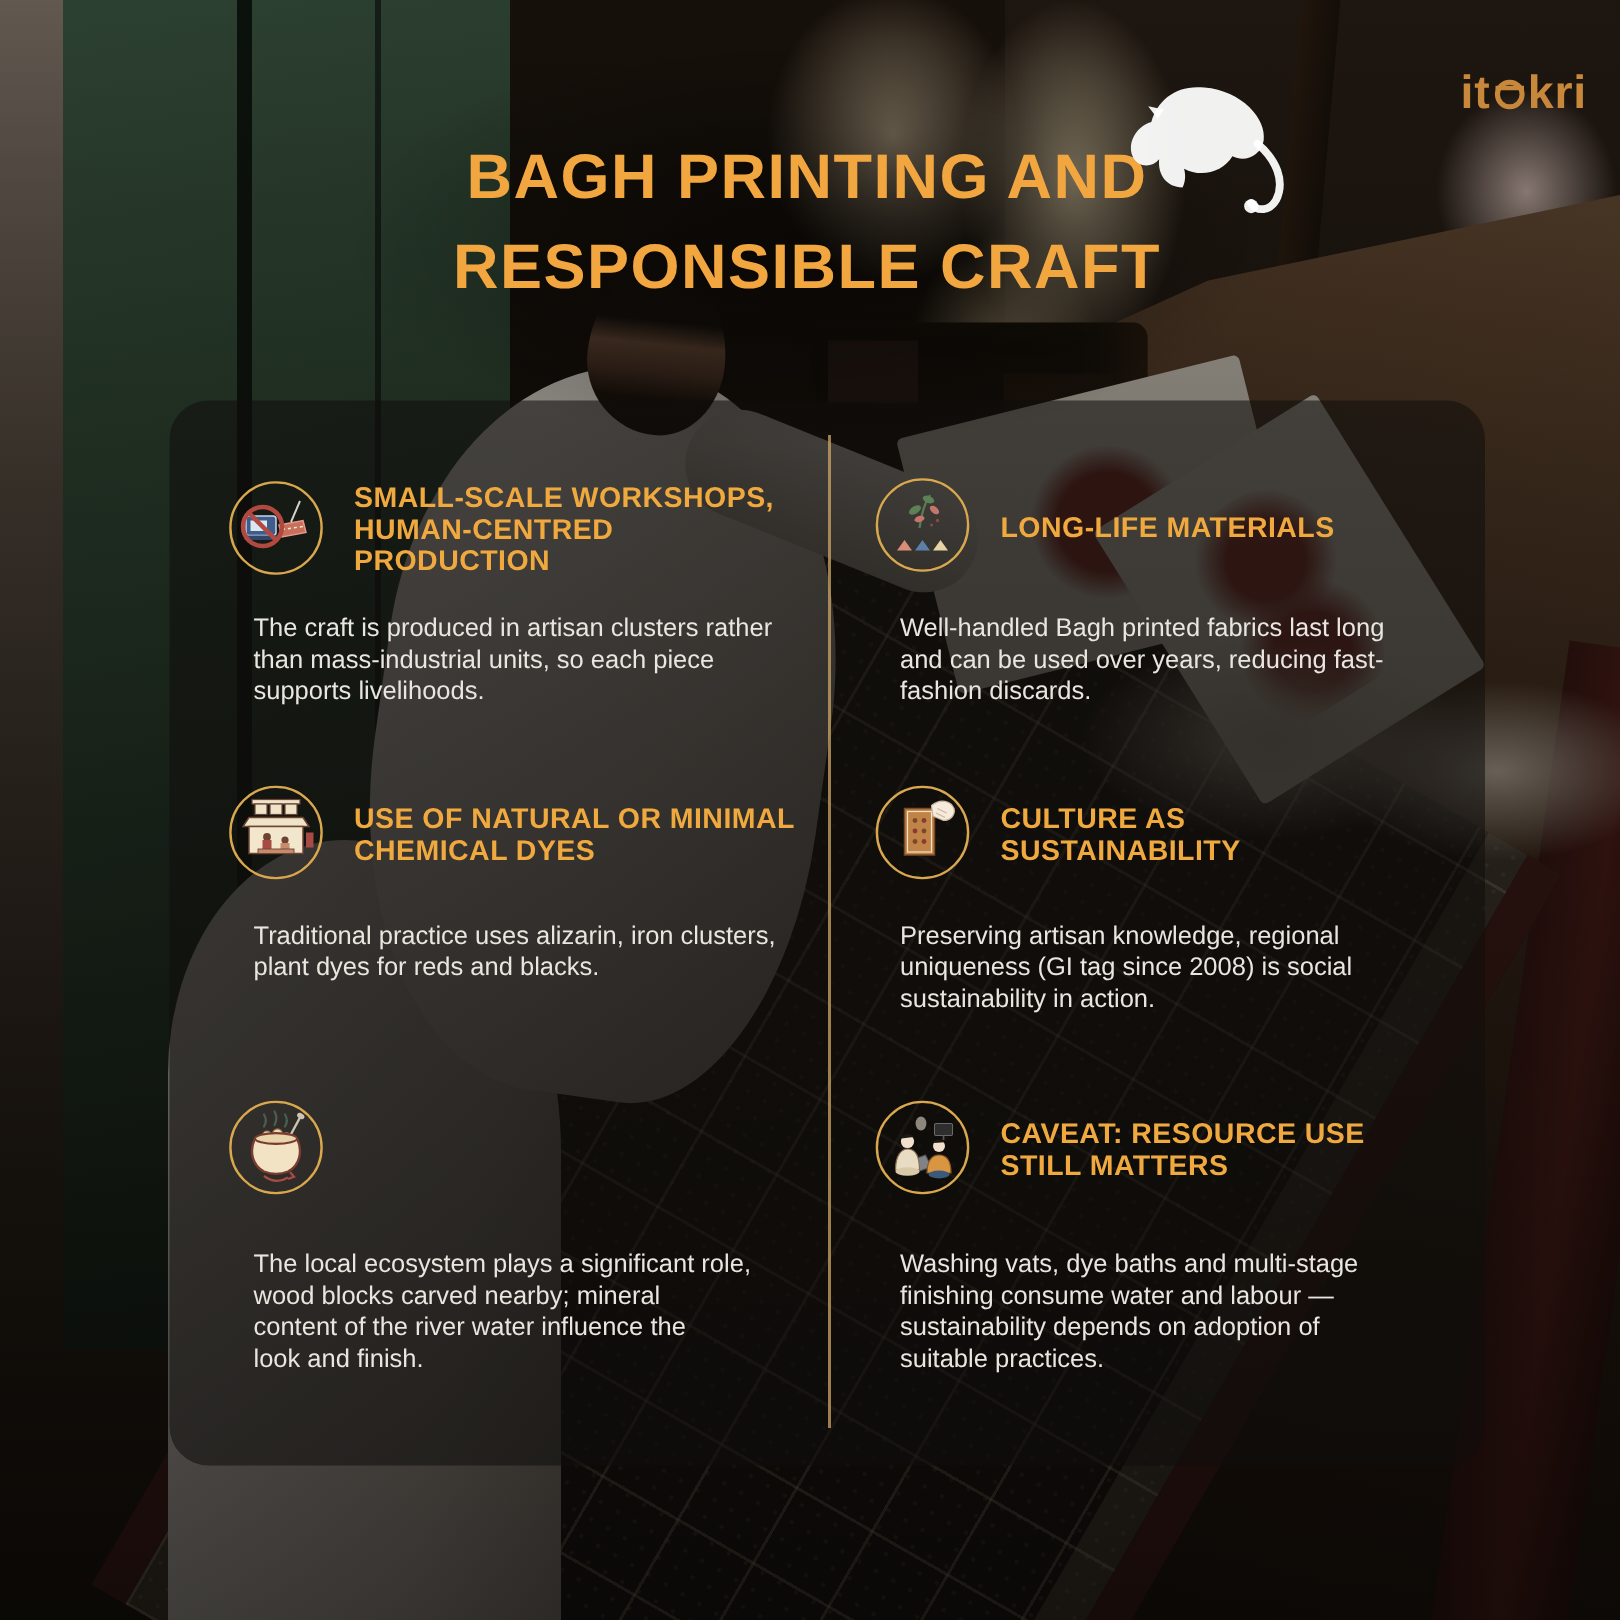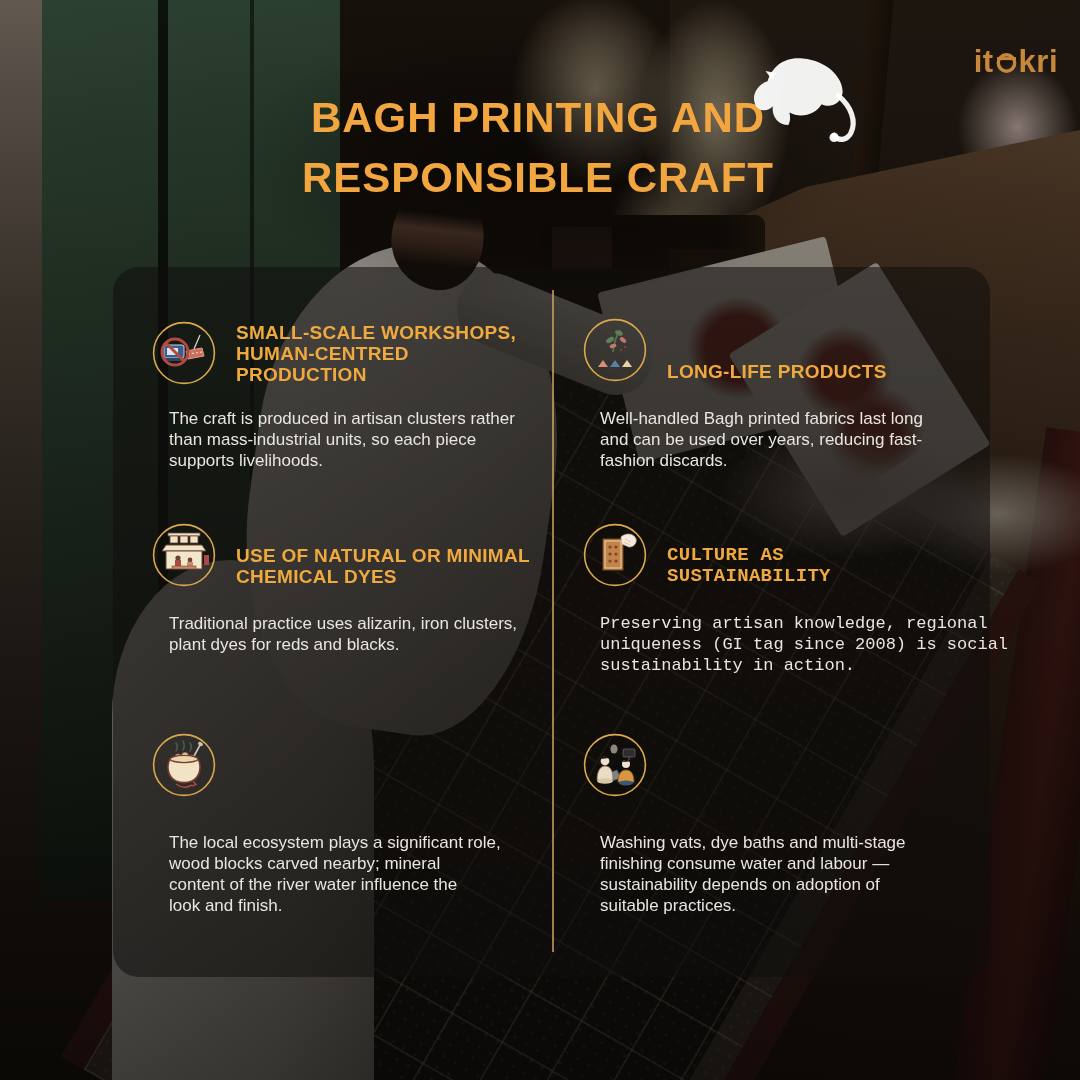--- a/index.html
+++ b/index.html
@@ -80,23 +80,23 @@
   .title{position:absolute;left:0;top:88px;width:1076px;z-index:5;text-align:center;
          color:#F2A640;font-weight:700;font-size:42px;line-height:60px;letter-spacing:1px;}
   .tiger{position:absolute;left:742px;top:48px;width:126px;height:104px;z-index:6;}
   .logo{position:absolute;right:22px;top:44px;z-index:6;display:flex;align-items:center;
         color:#C8883C;font-weight:700;font-size:31px;letter-spacing:.5px;margin-left:28px;}
   .logo .o-glyph{margin:0 1px;}
 
   
   .sec{position:absolute;width:412px;z-index:7;}
   .sec1{left:152px;top:318px;} .sec2{left:583px;top:318px;}
-  .sec3{left:152px;top:523px;} .sec4{left:583px;top:523px;font-family:Liberation Mono, monospace;}
+  .sec3{left:152px;top:523px;} .sec4{left:583px;top:523px;}
   .sec5{left:152px;top:733px;} .sec6{left:583px;top:733px;}
-  .head-row{display:flex;gap:20px;align-items:flex-end;}
+  .head-row{display:flex;gap:20px;align-items:center;}
   .icon-ring{width:64px;height:64px;flex:0 0 64px;}
   .sec h2{margin:0;padding-top:4px;font-size:19px;line-height:21px;font-weight:700;
           color:#EFA93F;letter-spacing:.3px;white-space:pre-line;}
   .sec-body{position:absolute;left:17px;top:90px;width:412px;font-size:17px;line-height:21px;
           color:#E9E5DF;white-space:pre-line;}
   .sec5 .sec-body,.sec6 .sec-body{top:99px;}
 </style>
 </head>
 <body>
 
@@ -180,21 +180,21 @@
         <ellipse cx="27" cy="22" rx="4.4" ry="2.5" fill="#5E8057" transform="rotate(-32 27 22)"></ellipse>
         <ellipse cx="36" cy="15" rx="4" ry="2.3" fill="#5E8057" transform="rotate(22 36 15)"></ellipse>
         <ellipse cx="40" cy="22" rx="3.6" ry="2.1" fill="#C4766A" transform="rotate(40 40 22)"></ellipse>
         <ellipse cx="30" cy="28" rx="3.4" ry="2" fill="#C4766A" transform="rotate(-15 30 28)"></ellipse>
         <circle cx="42" cy="29" r="1.1" fill="#8a4a3f"></circle>
           <circle cx="38" cy="32" r="1" fill="#8a4a3f"></circle>
         <path d="M15,49 l5,-7 l5,7 Z" fill="#D98E77"></path>
         <path d="M27,49 l5,-7 l5,7 Z" fill="#5B7FA6"></path>
         <path d="M39,49 l5,-7 l5,7 Z" fill="#E7D4A4"></path>
       </svg>
-      <h2>LONG-LIFE PRODUCTS</h2>
+      <h2>LONG-LIFE MATERIALS</h2>
     </div>
     <div class="sec-body">Well-handled Bagh printed fabrics last long
 and can be used over years, reducing fast-
 fashion discards.</div>
   </div>
 
   <div class="sec sec3">
     <div class="head-row">
       <svg class="icon-ring" viewBox="0 0 64 64">
         <circle cx="32" cy="32" r="30.4" fill="none" stroke="#D9A84E" stroke-width="1.6"></circle>
@@ -276,20 +276,22 @@
         <path d="M26,40 l8,-3 l4,8 l-9,3 Z" fill="#7e838a" stroke="#4a4e54" stroke-width=".7"></path>
         <circle cx="22" cy="28" r="4.4" fill="#F0E0CC"></circle>
         <path d="M18,26 a4.4,4.4 0 0 1 8,-1 l-8,1" fill="#1d1712"></path>
         <path d="M14,47 C14,37 18,33 22,33 C27,33 30,37 30,47 Z" fill="#E8DCC4" stroke="#8a6a4a" stroke-width=".8"></path>
         <ellipse cx="22" cy="48" rx="8" ry="2.8" fill="#d8c9a8"></ellipse>
         <circle cx="43" cy="31" r="4" fill="#F0E0CC"></circle>
         <path d="M39.5,29 a4,4 0 0 1 7,-0.5 l-7,0.5" fill="#1d1712"></path>
         <path d="M35,49 C35,40 39,37 43,37 C48,37 51,41 51,49 Z" fill="#D9953F" stroke="#8a5a2a" stroke-width=".8"></path>
         <ellipse cx="43" cy="50" rx="7" ry="2.6" fill="#3a5a7a"></ellipse>
       </svg>
+      <h2>CAVEAT: RESOURCE USE
+STILL MATTERS</h2>
     </div>
     <div class="sec-body">Washing vats, dye baths and multi-stage
 finishing consume water and labour —
 sustainability depends on adoption of
 suitable practices.</div>
   </div>
 
 </div>
 
 </body></html>

